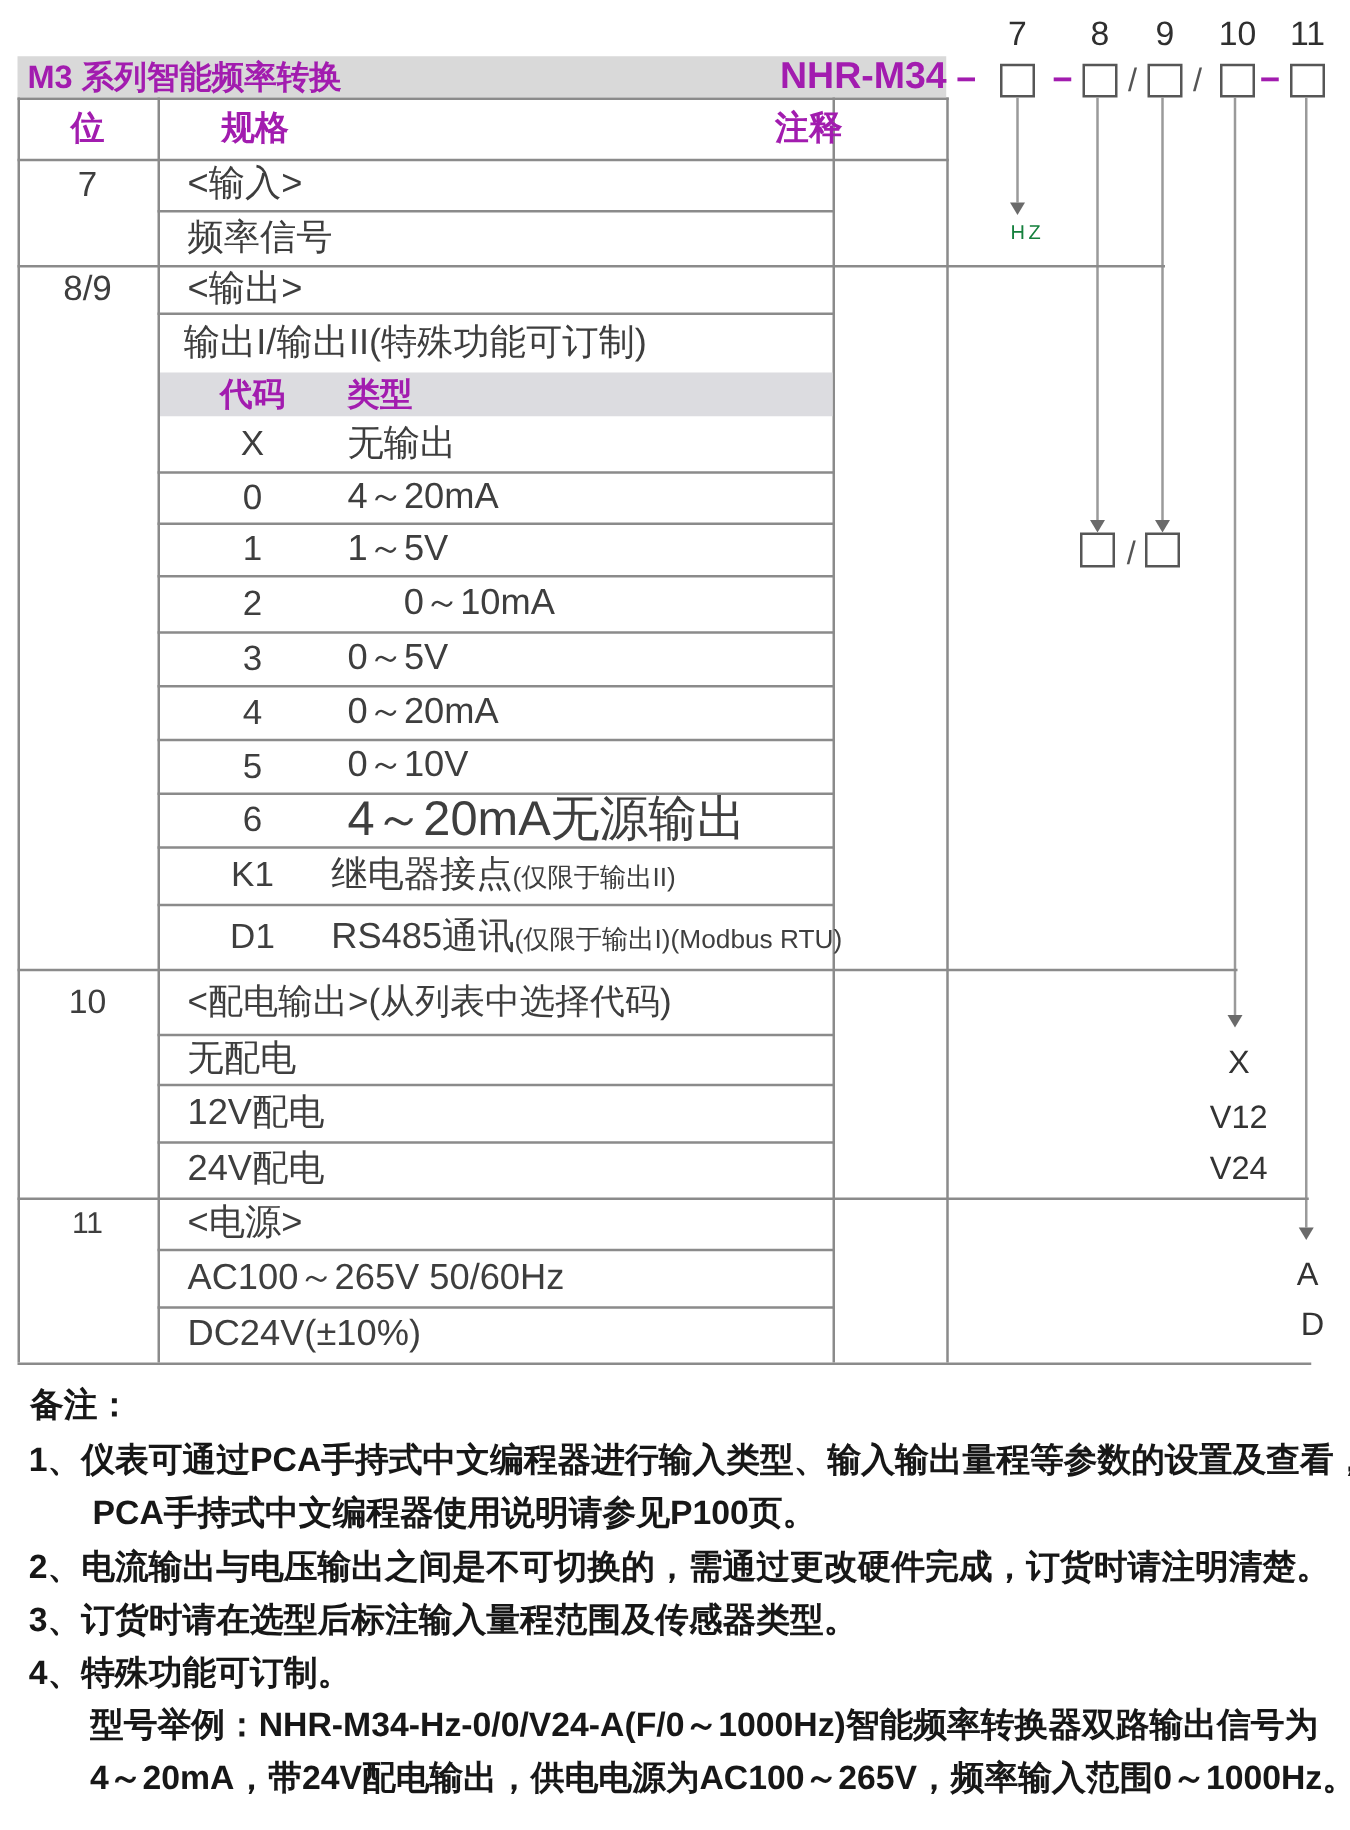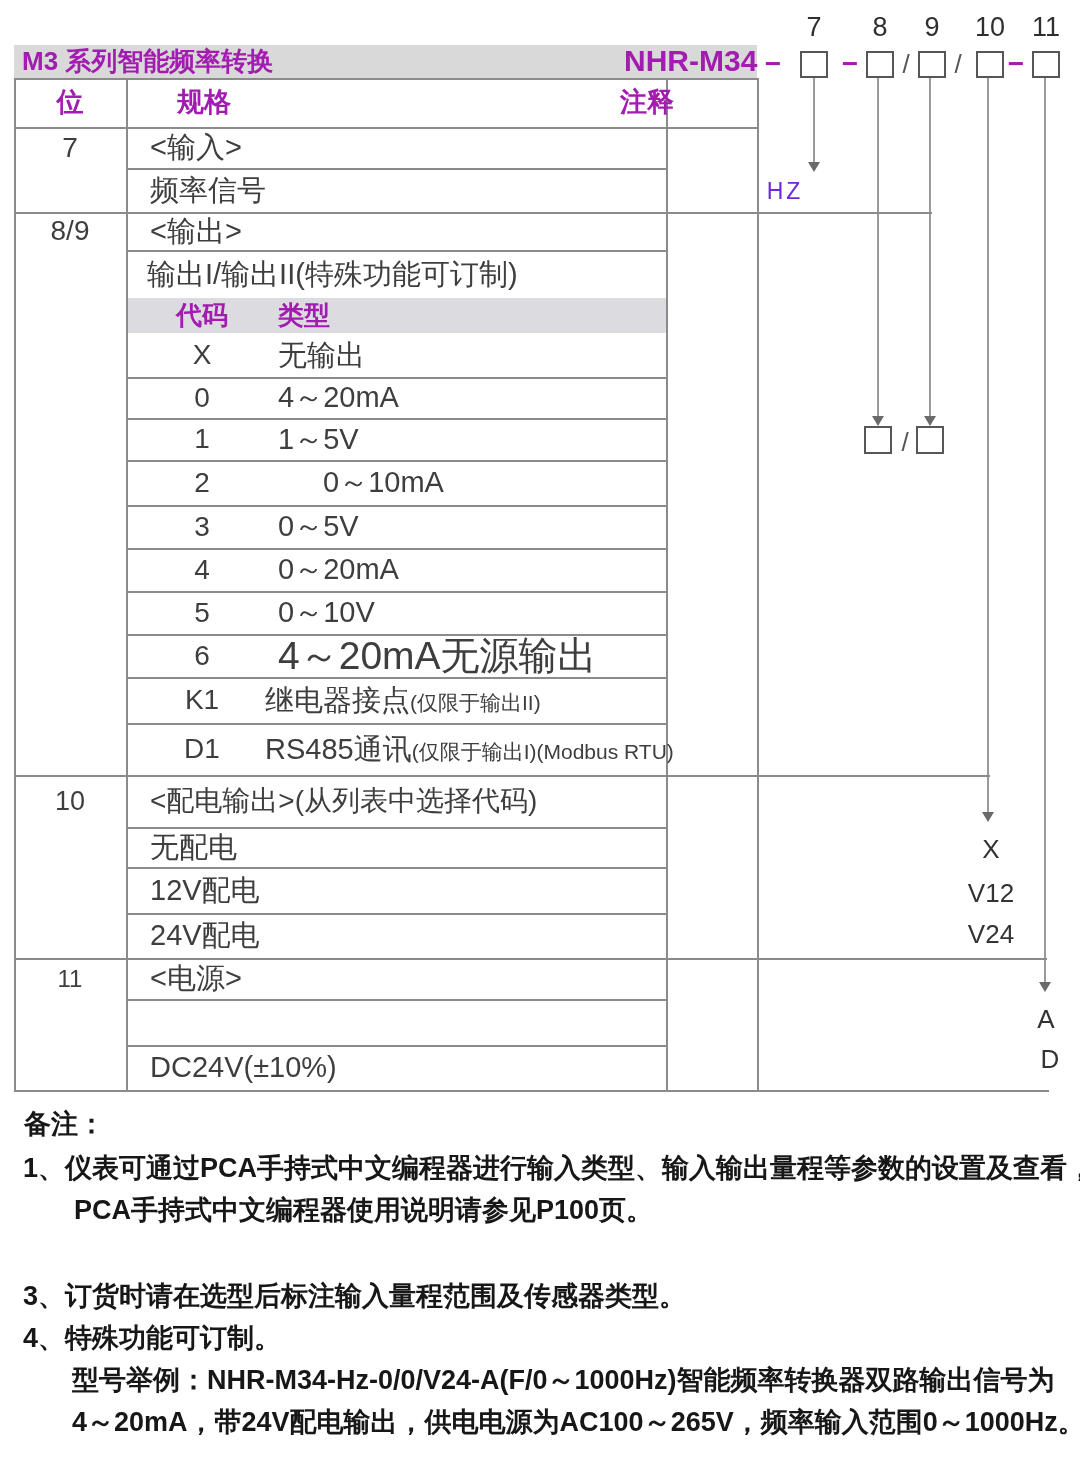--- a/index.html
+++ b/index.html
@@ -58,21 +58,21 @@
   <div class="arr" style="left:924px;top:416px;"></div>
   <div class="ldr" style="left:987px;top:78px;height:734px;"></div>
   <div class="arr" style="left:982px;top:812px;"></div>
   <div class="ldr" style="left:1044px;top:78px;height:904px;"></div>
   <div class="arr" style="left:1039px;top:982px;"></div>
 
   <div class="box" style="left:864px;top:426px;width:28px;height:28px;"></div>
   <div class="t ctr" style="left:895px;top:427px;width:20px;font-size:26px;color:#555;">/</div>
   <div class="box" style="left:916px;top:426px;width:28px;height:28px;"></div>
 
-  <div class="t ctr" style="left:755px;top:178px;width:60px;font-size:23px;letter-spacing:3px;color:#6d28d9;">HZ</div>
+  <div class="t ctr" style="left:792px;top:178px;width:60px;font-size:16px;letter-spacing:3px;color:#15803d;">HZ</div>
   <div class="t ctr" style="left:961px;top:834px;width:60px;font-size:26px;color:#333;">X</div>
   <div class="t ctr" style="left:961px;top:878px;width:60px;font-size:26px;color:#333;">V12</div>
   <div class="t ctr" style="left:961px;top:919px;width:60px;font-size:26px;color:#333;">V24</div>
   <div class="t ctr" style="left:1016px;top:1004px;width:60px;font-size:26px;color:#333;">A</div>
   <div class="t ctr" style="left:1020px;top:1044px;width:60px;font-size:26px;color:#333;">D</div>
 
   <div class="vl" style="left:14px;top:78px;height:1012px;"></div>
   <div class="vl" style="left:126px;top:78px;height:1012px;"></div>
   <div class="vl" style="left:666px;top:78px;height:1012px;"></div>
   <div class="vl" style="left:757px;top:78px;height:1012px;"></div>
@@ -160,23 +160,25 @@
   </div>
 
   <div class="t ctr" style="left:14px;top:775px;width:112px;height:52px;line-height:52px;font-size:27px;">10</div>
   <div class="t" style="left:150px;top:775px;height:36px;line-height:52px;font-size:28px;">&lt;配电输出&gt;(从列表中选择代码)</div>
   <div class="t" style="left:150px;top:827px;height:40px;line-height:40px;font-size:29px;">无配电</div>
   <div class="t" style="left:150px;top:867px;height:46px;line-height:46px;font-size:29px;">12V配电</div>
   <div class="t" style="left:150px;top:913px;height:45px;line-height:45px;font-size:29px;">24V配电</div>
 
   <div class="t ctr" style="left:14px;top:958px;width:112px;height:41px;line-height:41px;font-size:24px;">11</div>
   <div class="t" style="left:150px;top:958px;height:41px;line-height:41px;font-size:29px;">&lt;电源&gt;</div>
+  <div class="t" style="left:150px;top:999px;height:46px;line-height:46px;font-size:29px;">AC100～265V 50/60Hz</div>
   <div class="t" style="left:150px;top:1045px;height:45px;line-height:45px;font-size:29px;">DC24V(±10%)</div>
 
   <div class="note" style="left:24px;top:1104px;">备注：</div>
   <div class="note" style="left:23px;top:1148px;">1、仪表可通过PCA手持式中文编程器进行输入类型、输入输出量程等参数的设置及查看，</div>
   <div class="note" style="left:74px;top:1190px;">PCA手持式中文编程器使用说明请参见P100页。</div>
+  <div class="note" style="left:23px;top:1233px;">2、电流输出与电压输出之间是不可切换的，需通过更改硬件完成，订货时请注明清楚。</div>
   <div class="note" style="left:23px;top:1276px;">3、订货时请在选型后标注输入量程范围及传感器类型。</div>
   <div class="note" style="left:23px;top:1318px;">4、特殊功能可订制。</div>
   <div class="note" style="left:72px;top:1360px;">型号举例：NHR-M34-Hz-0/0/V24-A(F/0～1000Hz)智能频率转换器双路输出信号为</div>
   <div class="note" style="left:72px;top:1402px;">4～20mA，带24V配电输出，供电电源为AC100～265V，频率输入范围0～1000Hz。</div>
 
 </div>
 
 </body></html>

